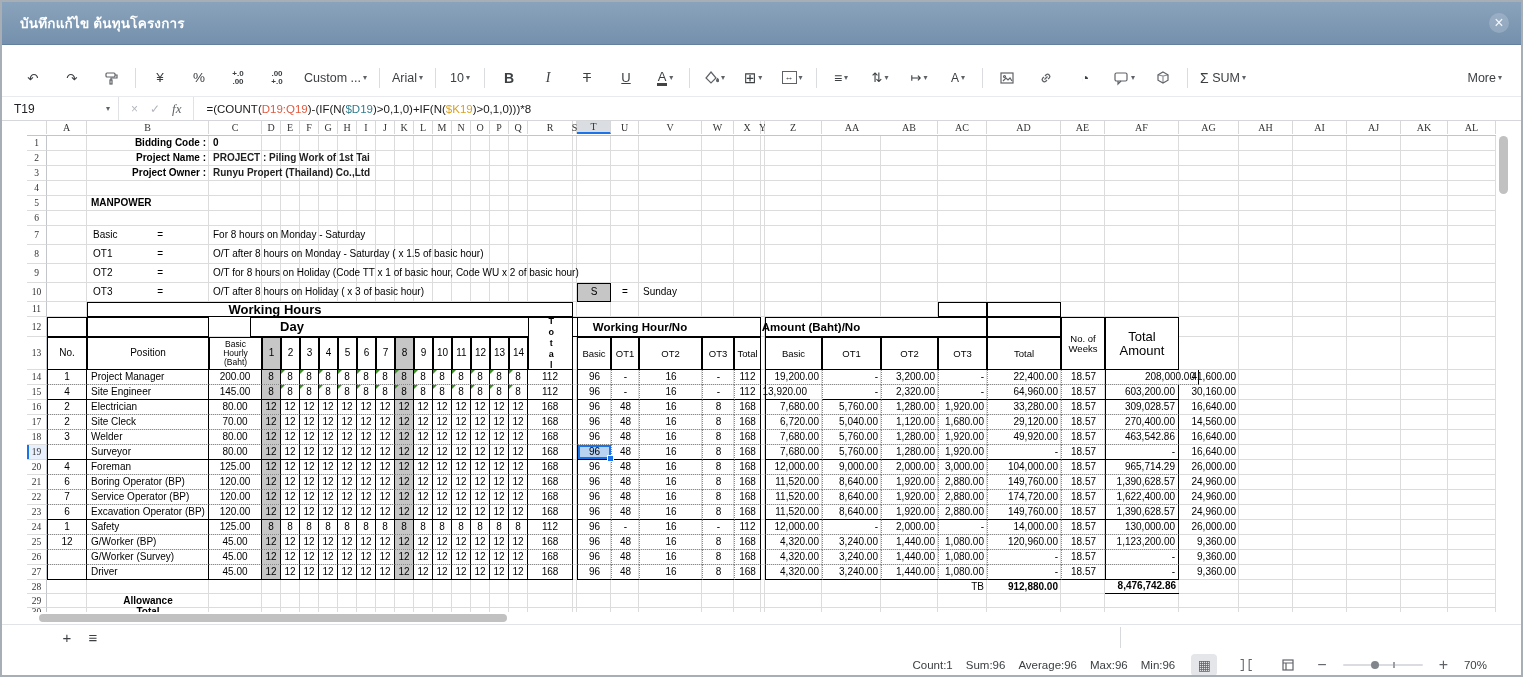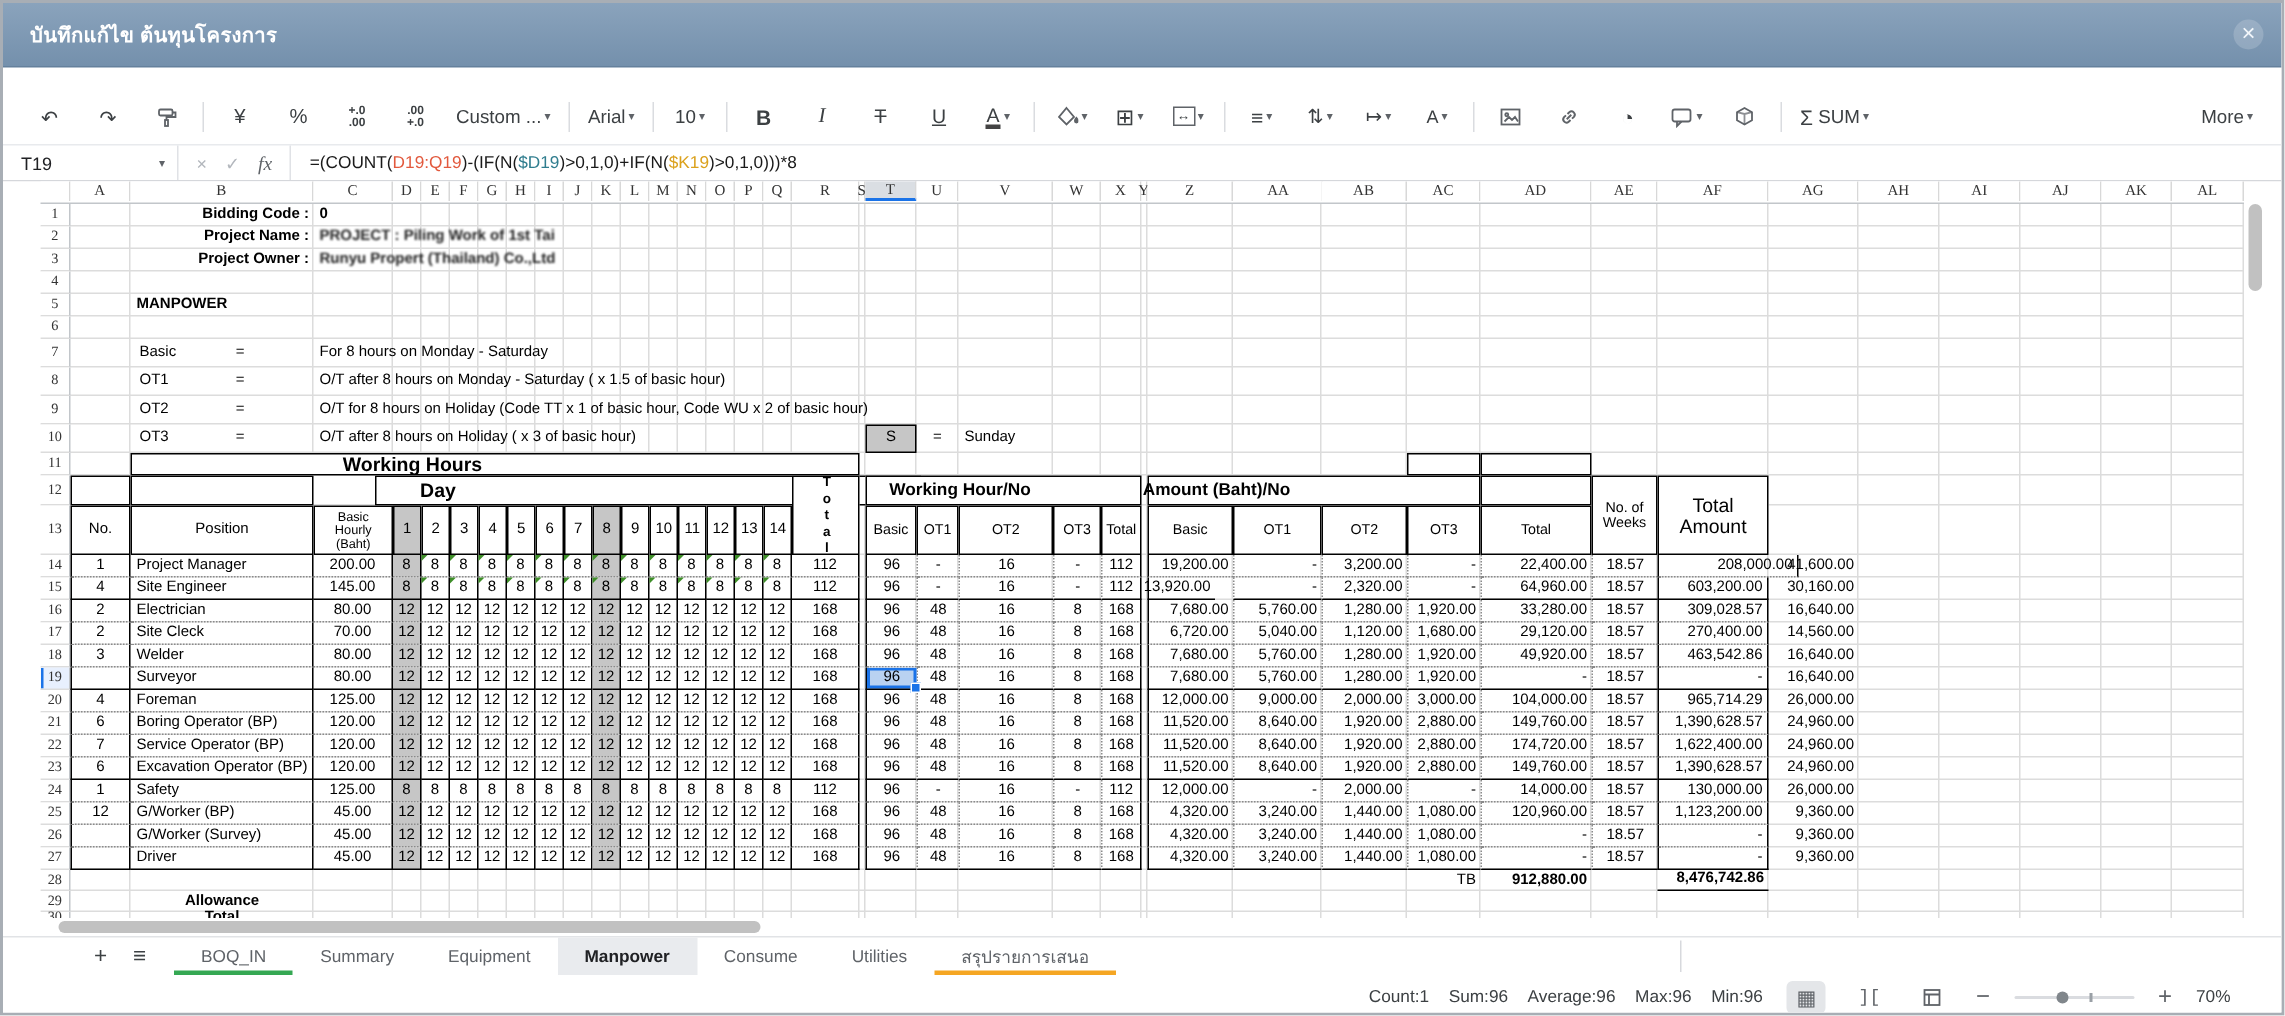--- a/index.html
+++ b/index.html
@@ -889,29 +889,20 @@
         <div class="vthumb"></div>
       </div>
   </div>
   <div class="hscroll">
       <div class="hthumb" style="left:37px;width:468px"></div>
     </div>
 
   <div class="tabbar">
     <span class="tabicon" style="margin-left:52px">+</span>
     <span class="tabicon">≡</span>
-    <span id="tab-items" style="display:flex;align-items:stretch;margin-left:10px">
-        <span class="shtab">BOQ_IN<span class="tabunder" style="background: rgb(53, 168, 83);"></span></span>
-        <span class="shtab">Summary</span>
-        <span class="shtab">Equipment</span>
-        <span class="shtab active">Manpower</span>
-        <span class="shtab">Consume</span>
-        <span class="shtab">Utilities</span>
-        <span class="shtab">สรุปรายการเสนอ<span class="tabunder" style="background: rgb(245, 166, 35);"></span></span>
-      </span>
     <span class="tabdiv"></span>
   </div>
 
   <div class="statusbar">
     <span class="stats" id="status-stats">
         <span>Count:1</span>
         <span>Sum:96</span>
         <span>Average:96</span>
         <span>Max:96</span>
         <span>Min:96</span>

